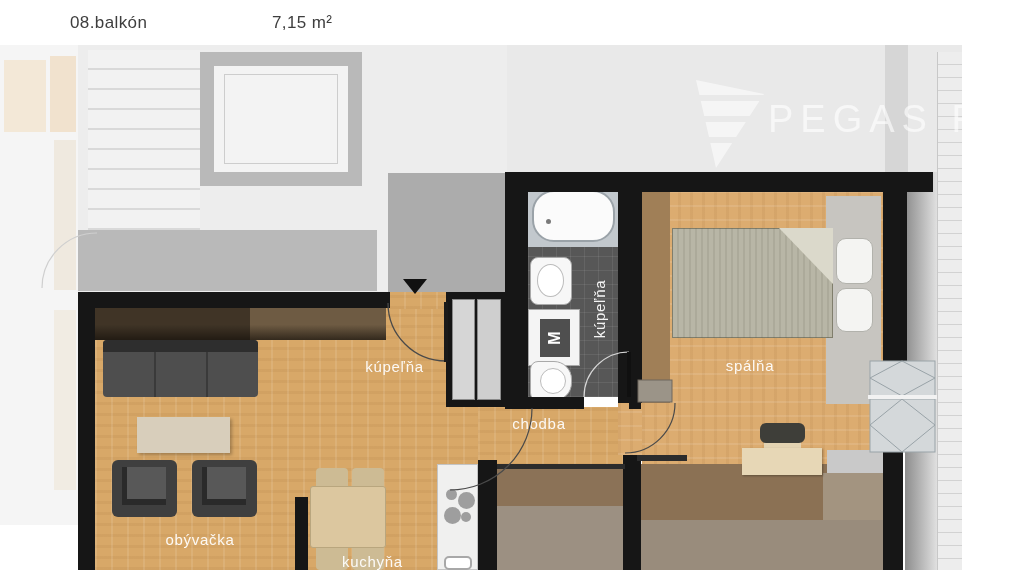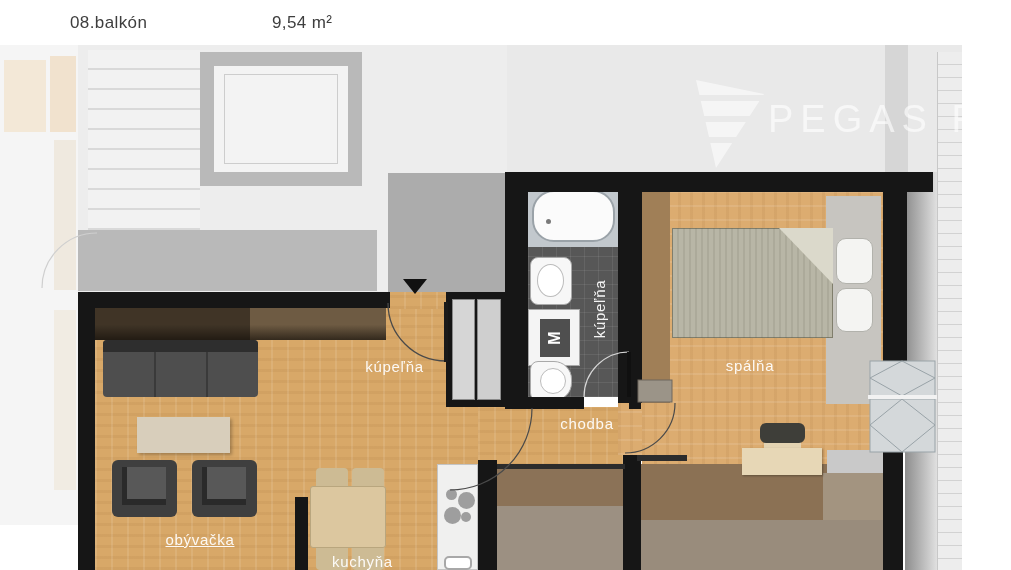--- a/index.html
+++ b/index.html
@@ -127,21 +127,21 @@
   .logo{left:0;top:0;width:1011px;height:570px;z-index:4;pointer-events:none;}
   .hdrbar{left:0;top:0;width:1011px;height:45px;background:#fff;z-index:46;}
 </style>
 </head>
 <body>
 
 <div id="stage">
 
   <div class="abs hdrbar"></div>
   <div class="hdr" style="left:70px;top:13px;">08.balkón</div>
-  <div class="hdr" style="left:272px;top:13px;">9,54 m²</div>
+  <div class="hdr" style="left:272px;top:13px;">7,15 m²</div>
 
   <div class="abs f-leftstrip"></div>
   <div class="abs f-r1"></div>
   <div class="abs f-r2"></div>
   <div class="abs f-r3"></div>
   <div class="abs f-r4"></div>
   <div class="abs f-floor"></div>
   <div class="abs stairs"></div>
   <div class="abs lift">
     <div class="lift-in"></div>
@@ -244,25 +244,25 @@
   <div class="abs fold"></div>
   <div class="abs fold-sh"></div>
   <div class="abs pillow pil1"></div>
   <div class="abs pillow pil2"></div>
   <div class="abs deskseat"></div>
   <div class="abs deskchair"></div>
   <div class="abs desk"></div>
   <div class="abs sill"></div>
 
   <div class="rl" style="left:352px;top:358px;width:85px;">kúpeľňa</div>
-  <div class="rl" style="left:546px;top:415px;width:82px;">chodba</div>
+  <div class="rl" style="left:498px;top:415px;width:82px;">chodba</div>
   <div class="rl lbl-bath">kúpeľňa</div>
   <div class="rl" style="left:715px;top:357px;width:70px;text-align:center;">spálňa</div>
-  <div class="rl" style="left:140px;top:531px;width:120px;text-decoration:underline;">obývačka</div>
-  <div class="rl" style="left:320px;top:553px;width:85px;">kuchyňa</div>
+  <div class="rl" style="left:140px;top:531px;width:120px;">obývačka</div>
+  <div class="rl" style="left:330px;top:553px;width:85px;">kuchyňa</div>
 
   <svg class="abs overlay" viewBox="0 0 1011 570">
 
     <polygon points="403,279 427,279 415,294" fill="#111"></polygon>
 
     <path d="M388,303 A58,58 0 0 0 446,361" fill="none" stroke="#4a4a4a" stroke-width="1.3"></path>
     <line x1="446" y1="302" x2="446" y2="362" stroke="#1a1a1a" stroke-width="4"></line>
 
     <path d="M532,408 A82,82 0 0 1 450,490" fill="none" stroke="#4a4a4a" stroke-width="1.2"></path>
 

